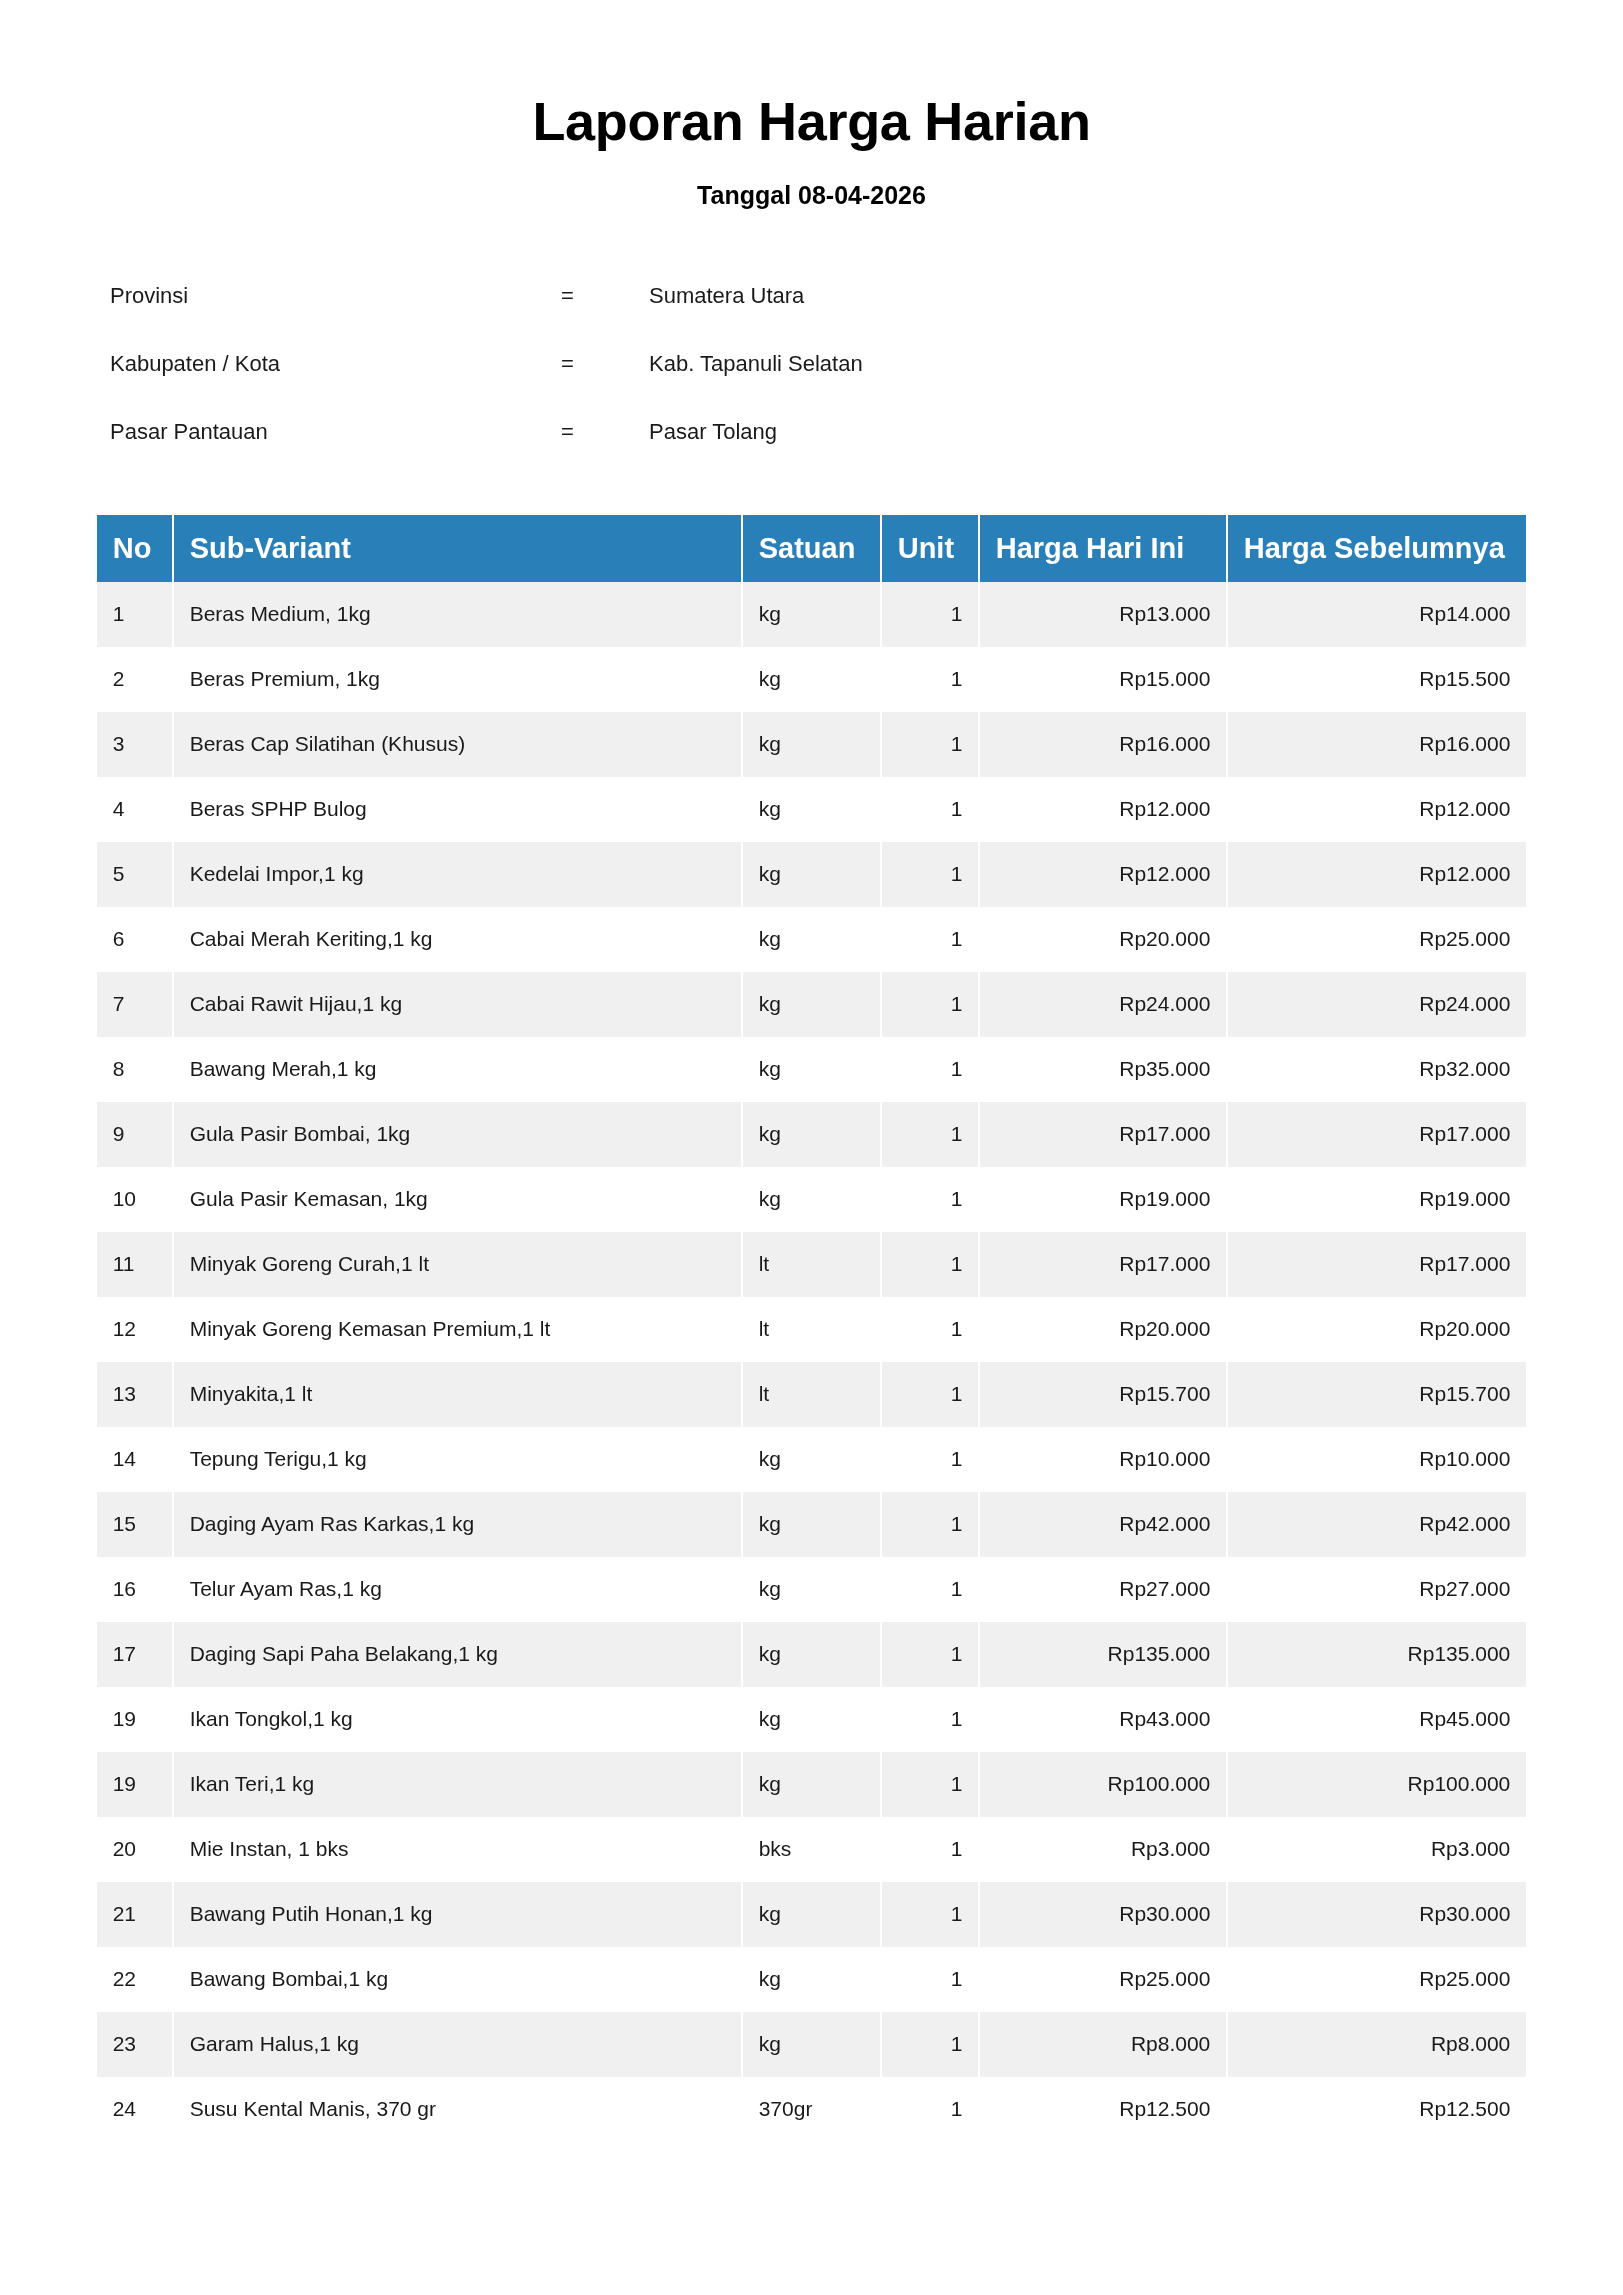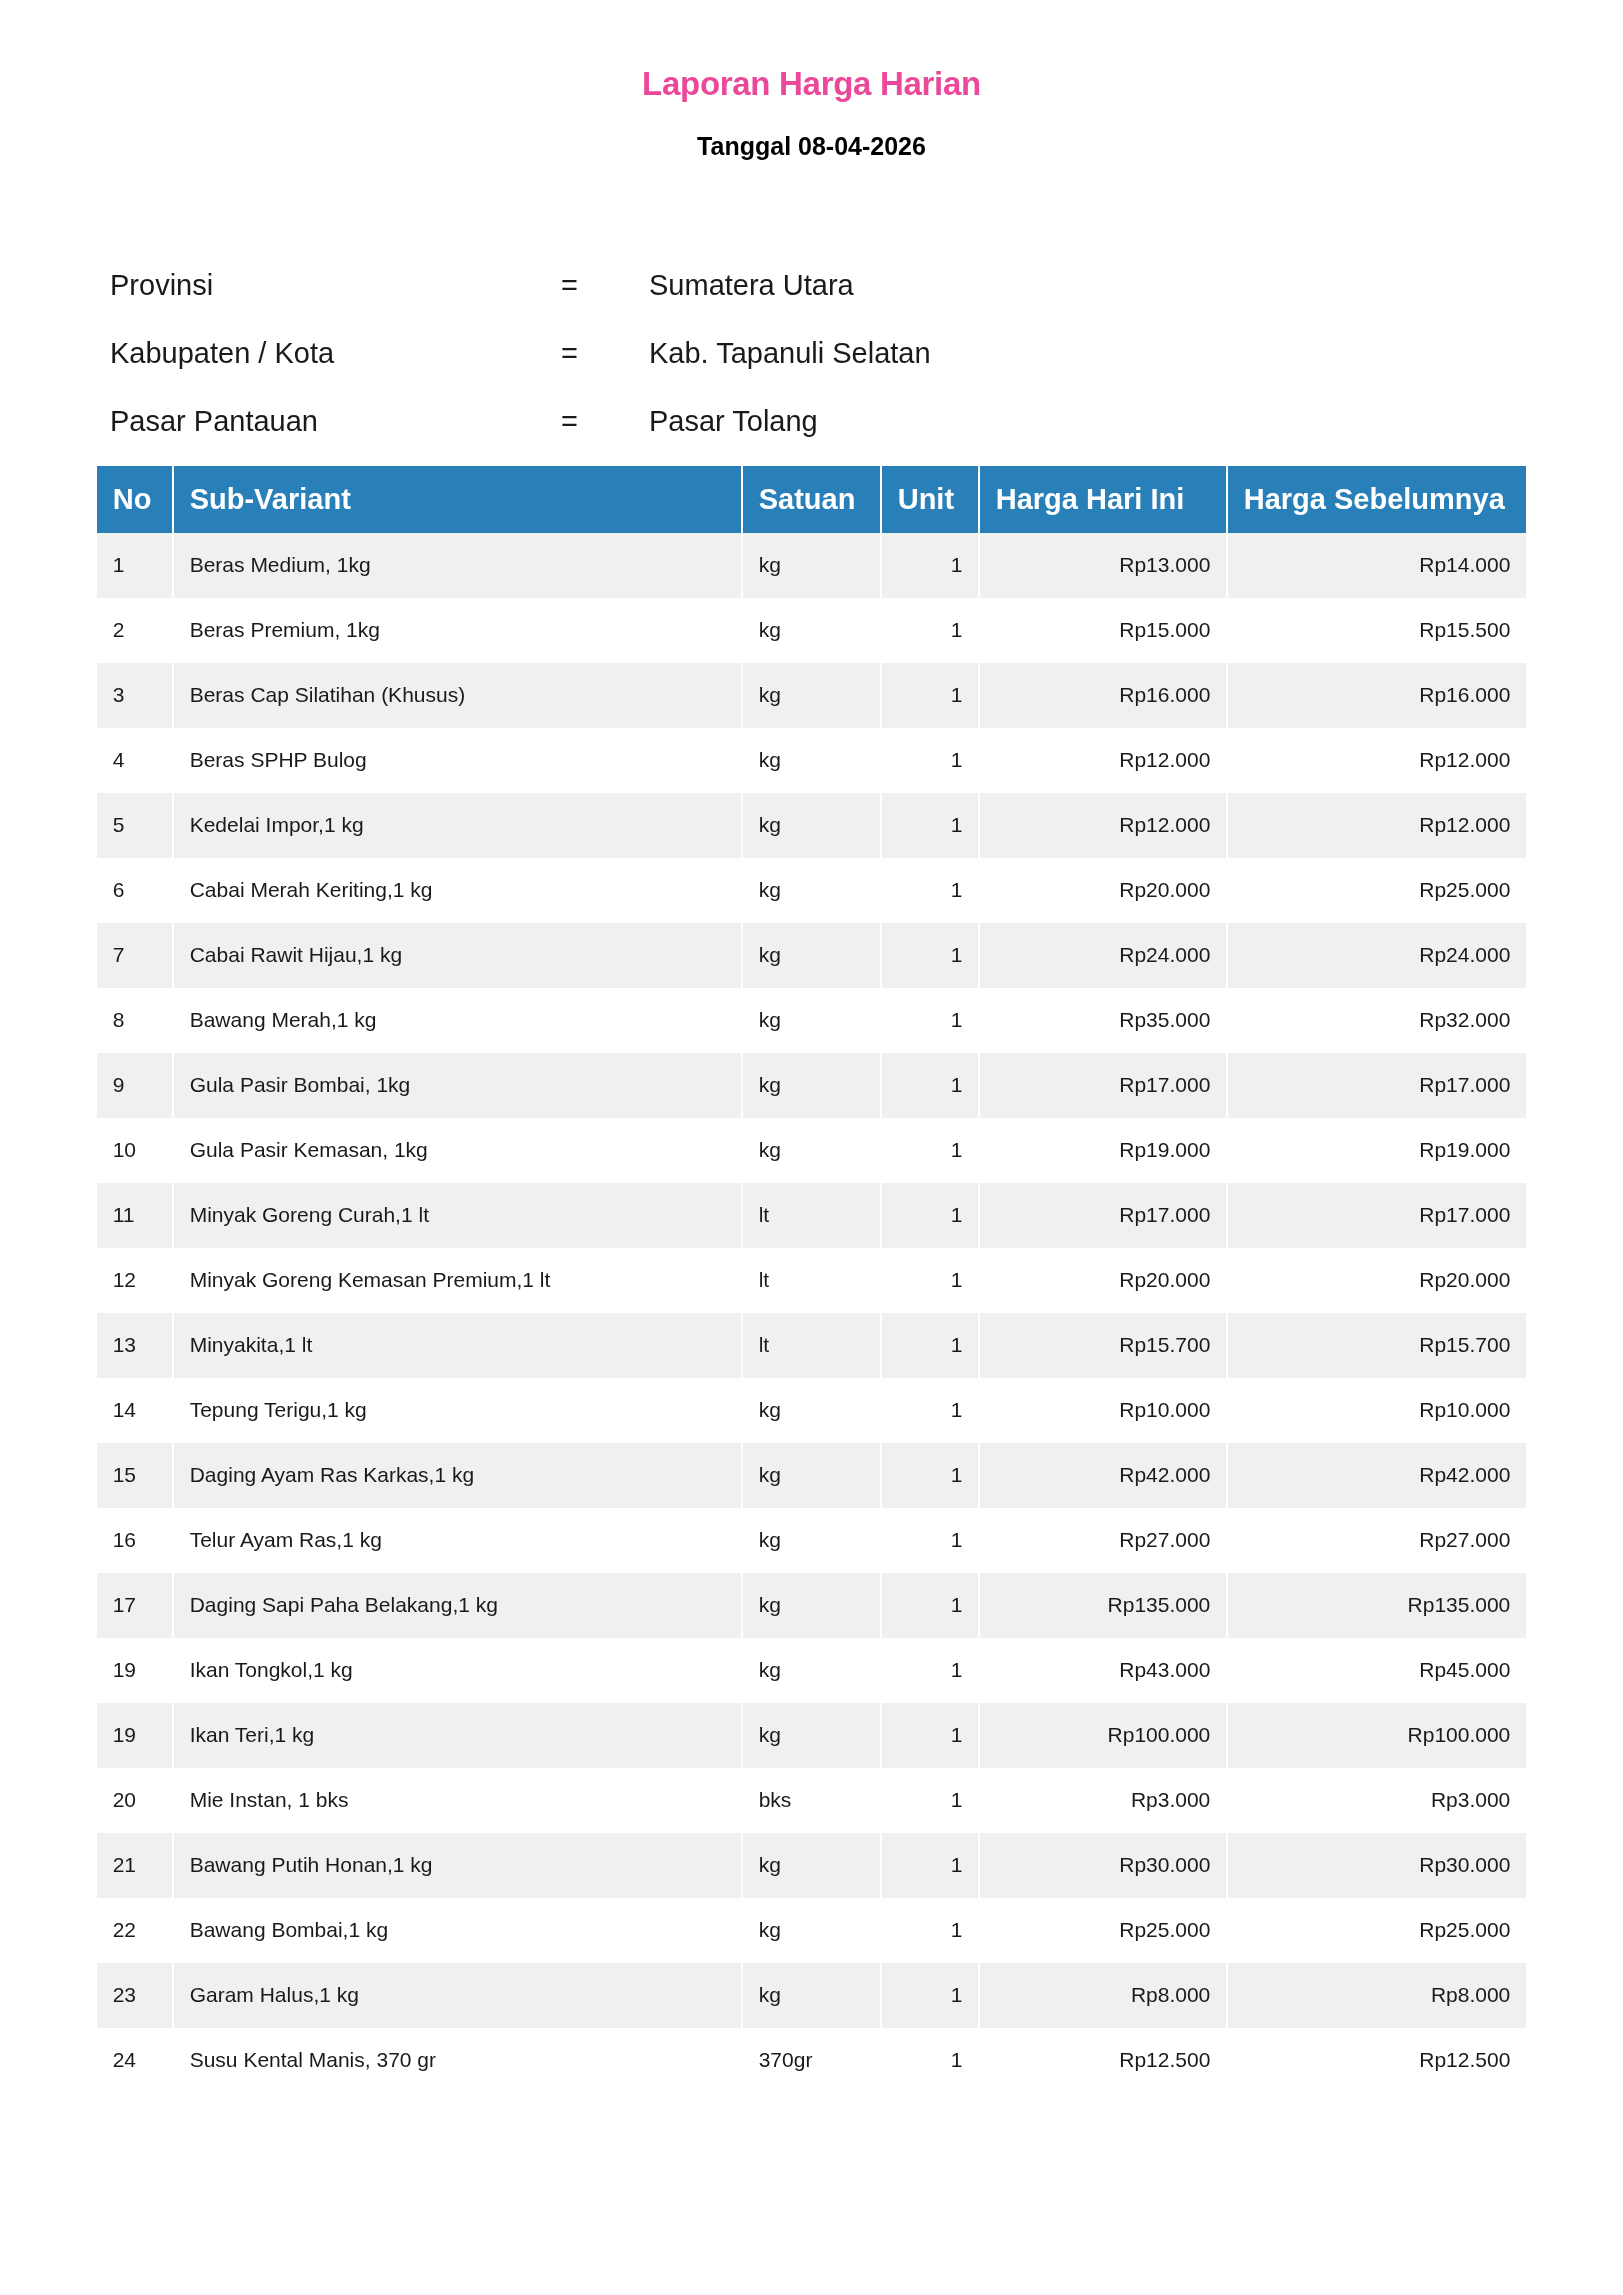--- a/index.html
+++ b/index.html
@@ -16,46 +16,46 @@
   .page {
     width: 1623px;
     min-height: 2295px;
     padding: 0;
     position: relative;
   }
 
   
   .doc-title {
     text-align: center;
-    font-size: 33px;
+    font-size: 54px;
     font-weight: bold;
     letter-spacing: -0.3px;
     margin: 0;
-    padding-top: 65px;
-    color: #ec4899;
+    padding-top: 90px;
+    color: #000000;
   }
   .doc-subtitle {
     text-align: center;
     font-size: 25px;
     font-weight: bold;
     margin: 0;
     padding-top: 29px;
     color: #000000;
   }
 
   
   .meta {
     margin-top: 73px;
     padding-left: 110px;
   }
   .meta-row {
     display: flex;
-    align-items: flex-end;
+    align-items: flex-start;
     height: 68px;
-    font-size: 29px;
+    font-size: 22px;
     color: #1a1a1a;
   }
   .meta-label { width: 451px; flex: none; }
   .meta-eq    { width: 88px; flex: none; }
   .meta-value { flex: 1; }
 
   
   .table-wrap {
     margin-top: 27.5px;
     padding: 0 95px;

